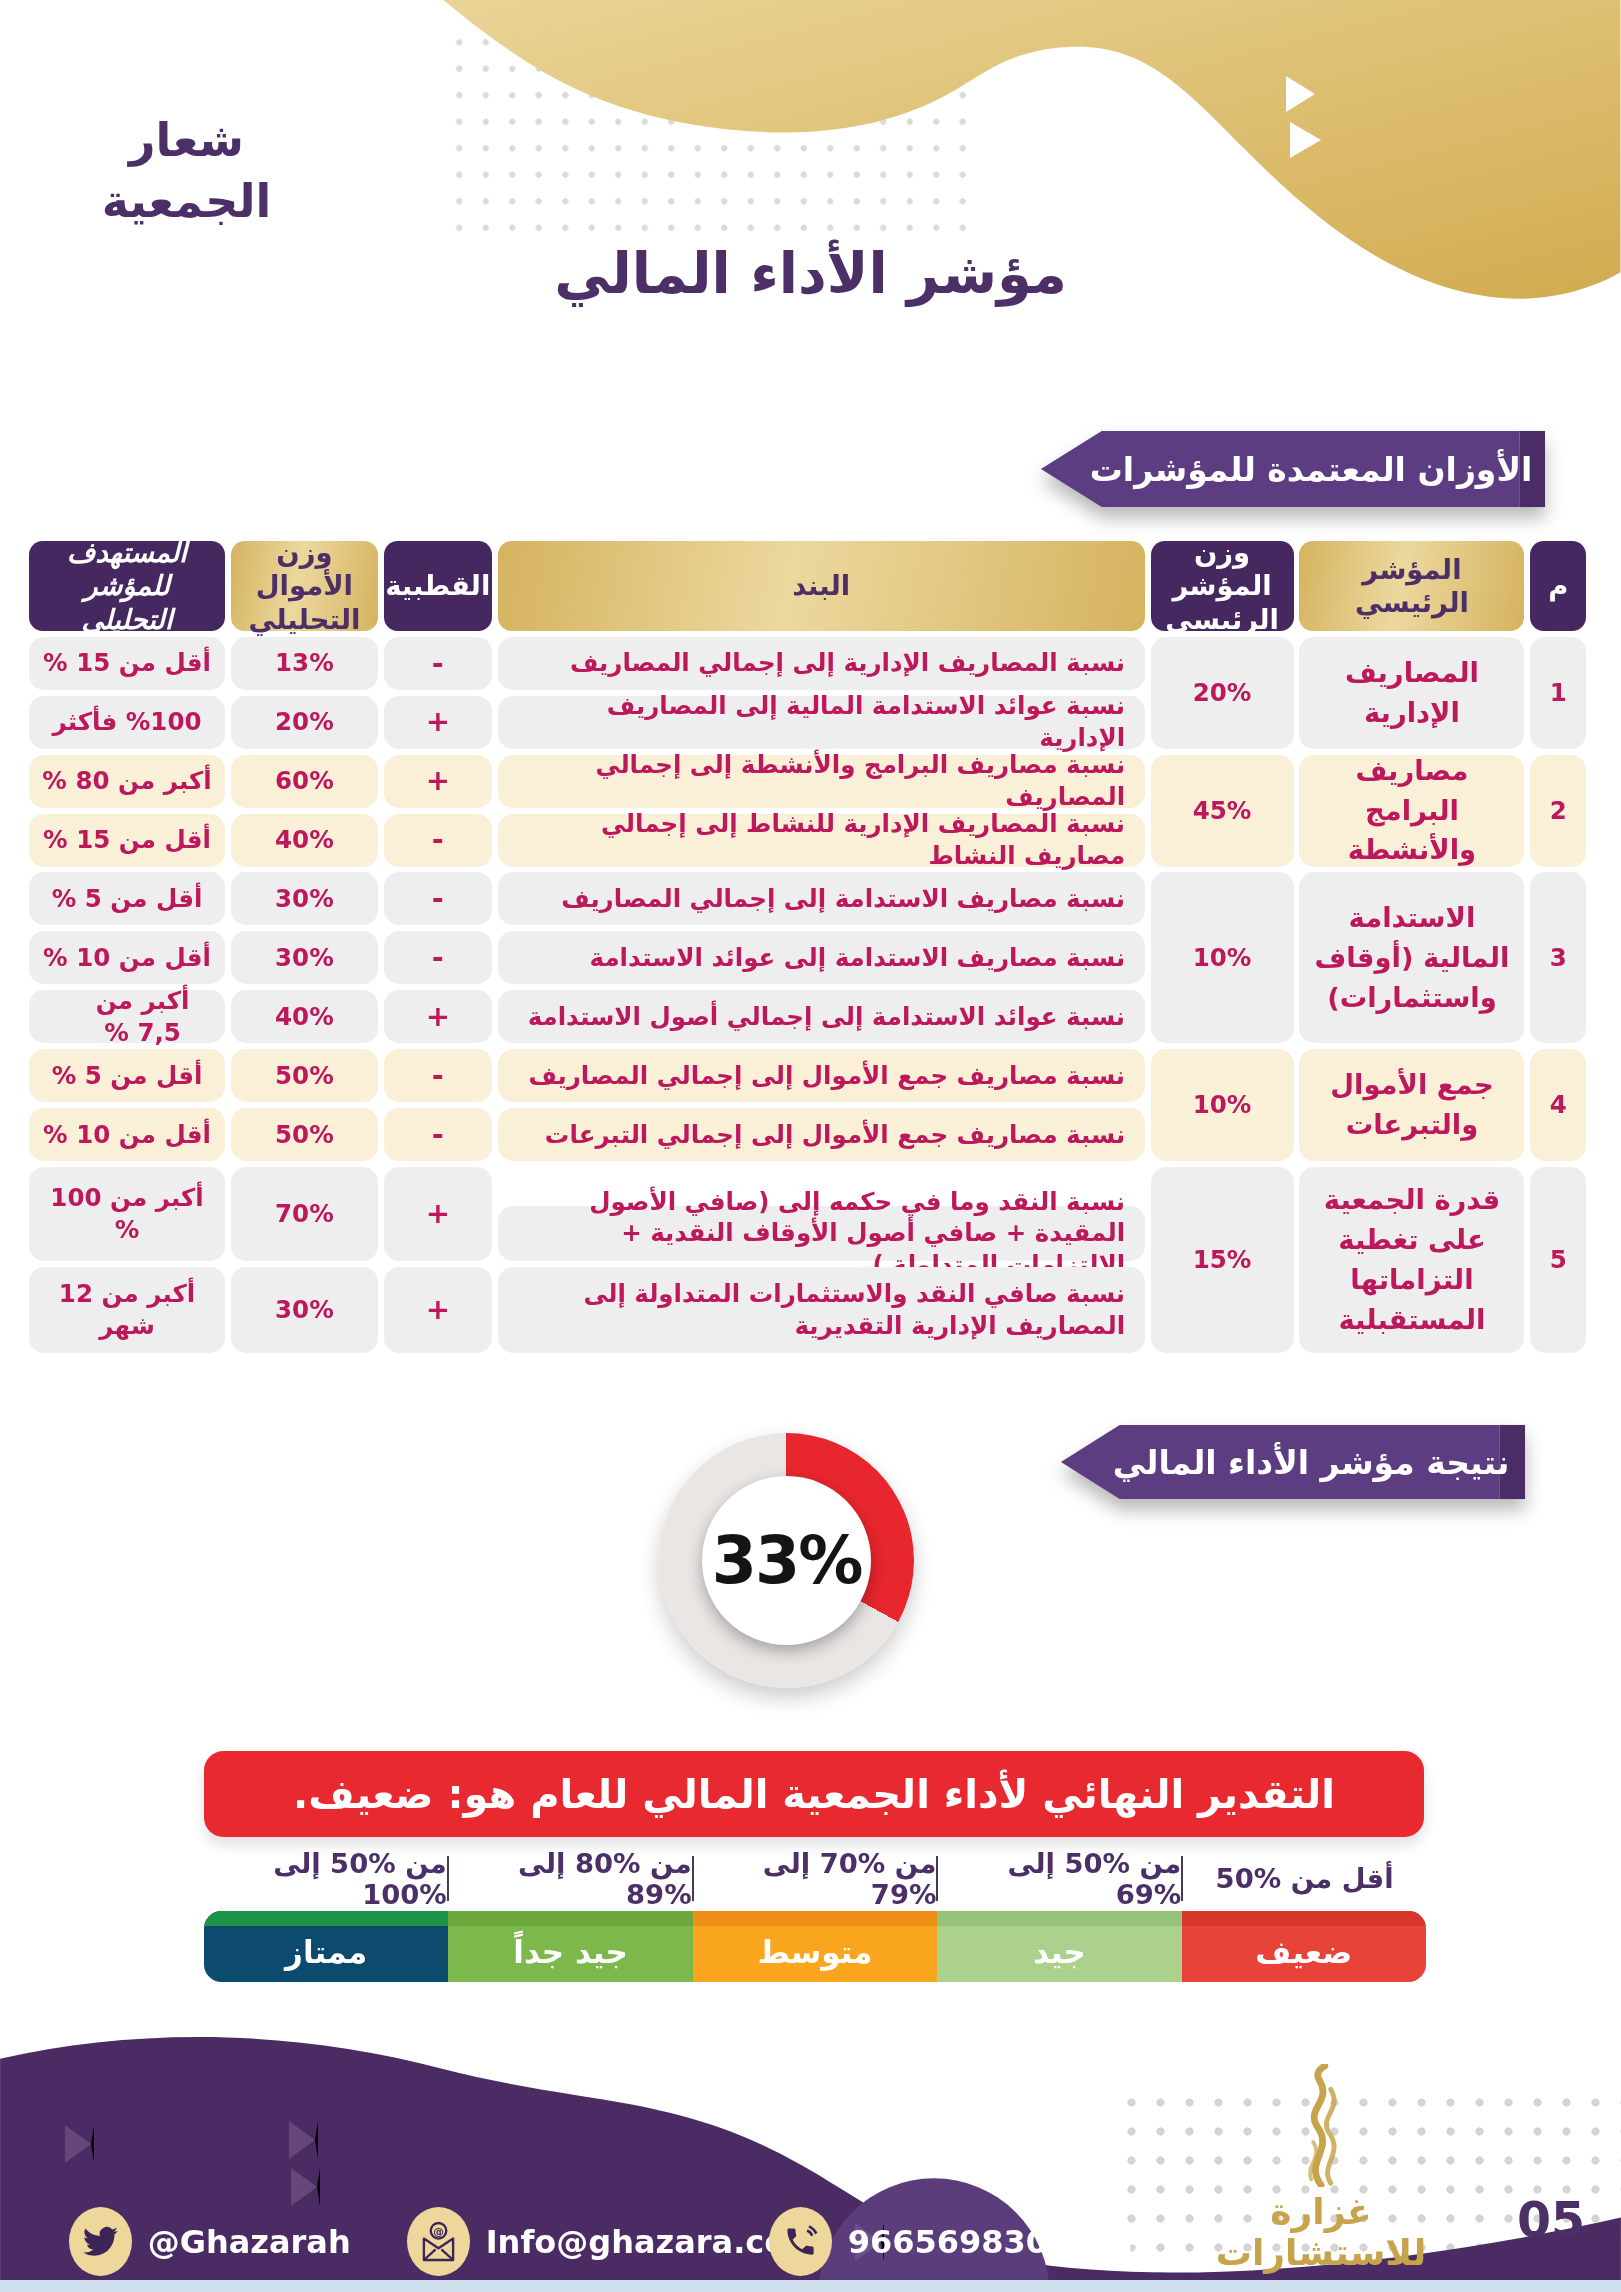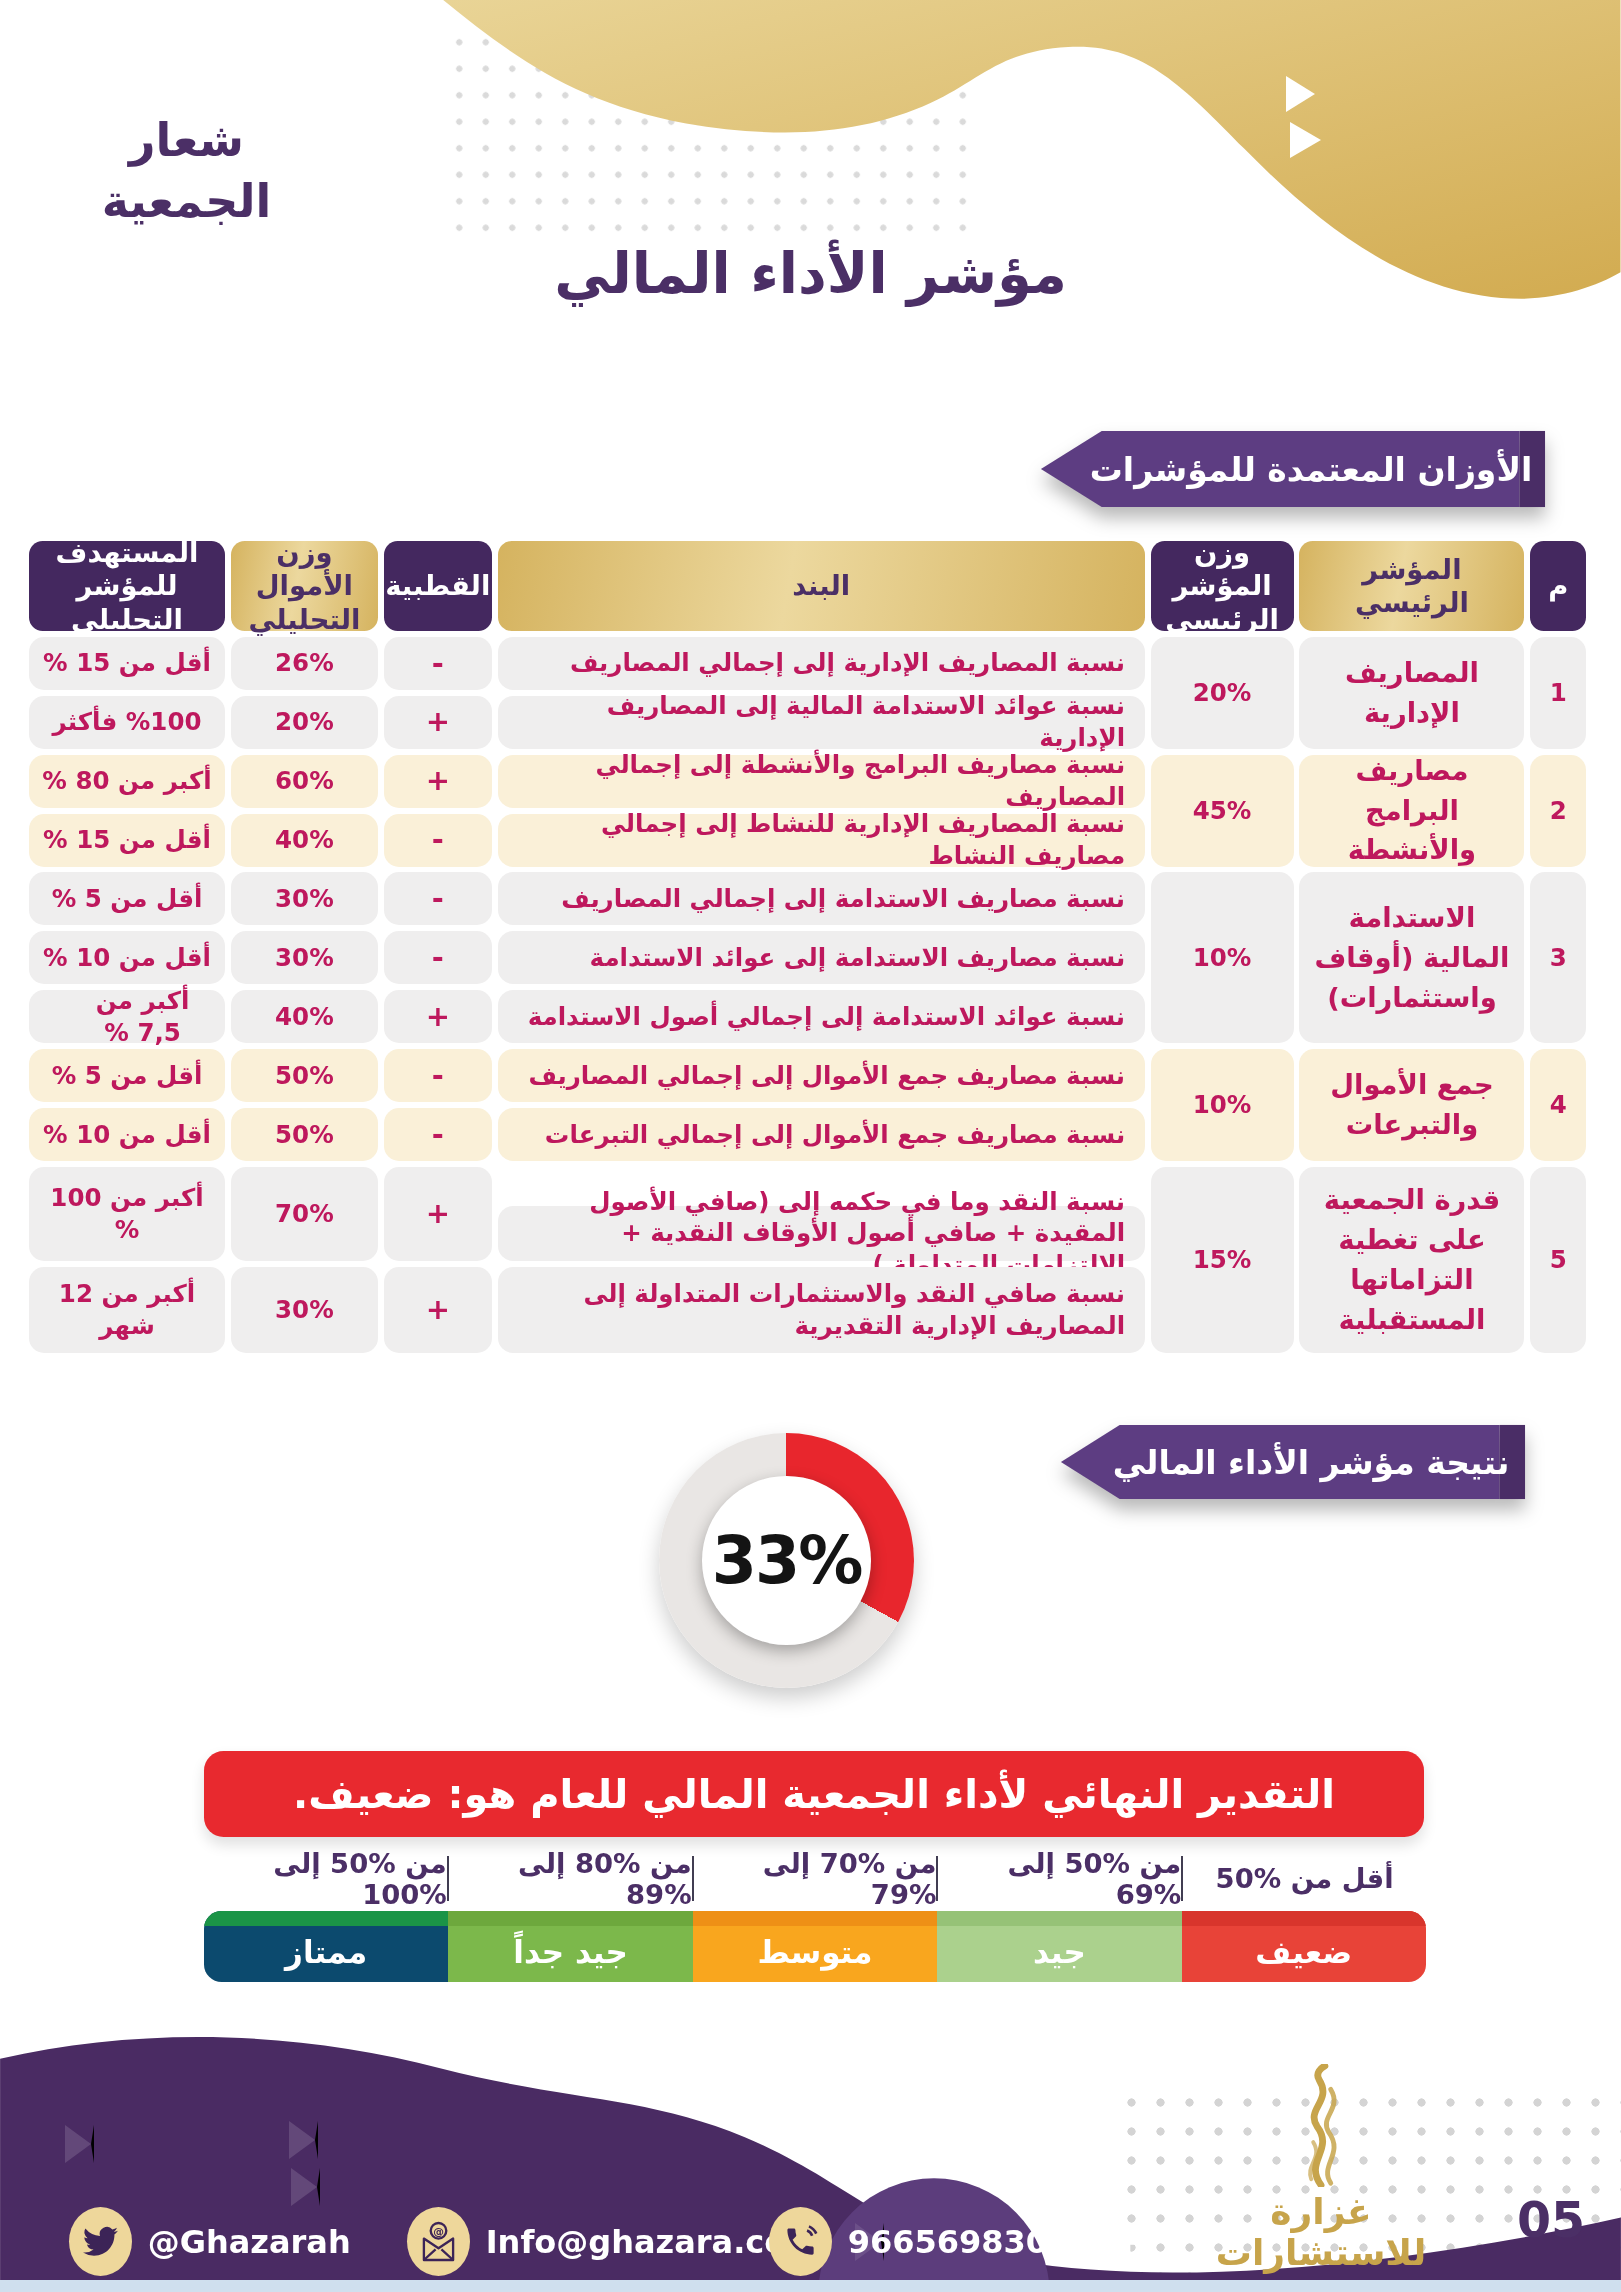--- a/index.html
+++ b/index.html
@@ -109,28 +109,28 @@
     <div class="txt">الأوزان المعتمدة للمؤشرات</div>
   </div>
 
   <div class="tbl" id="tbl">
     <div class="hc p" style="grid-column:1;grid-row:1;">م</div>
     <div class="hc g" style="grid-column:2;grid-row:1;">المؤشر الرئيسي</div>
     <div class="hc p" style="grid-column:3;grid-row:1;">وزن المؤشر الرئيسي</div>
     <div class="hc g" style="grid-column:4;grid-row:1;">البند</div>
     <div class="hc p" style="grid-column:5;grid-row:1;">القطبية</div>
     <div class="hc g" style="grid-column:6;grid-row:1;">وزن الأموال التحليلي</div>
-    <div class="hc p" style="grid-column:7;grid-row:1;">المستهدف للمؤشر التحليلي</div>
+    <div class="hc p" style="grid-column:7;grid-row:1;font-style:italic;">المستهدف للمؤشر التحليلي</div>
 
   <div class="cell num gray" style="grid-area: 2 / 1 / span 2;">1</div>
       <div class="cell ind gray" style="grid-area: 2 / 2 / span 2;">المصاريف الإدارية</div>
       <div class="cell wgt gray" style="grid-area: 2 / 3 / span 2;">20%</div>
       <div class="cell item gray" style="grid-area: 2 / 4 / span 1;">نسبة المصاريف الإدارية إلى إجمالي المصاريف</div>
       <div class="cell pol gray" style="grid-area: 2 / 5 / span 1;">-</div>
-      <div class="cell wgt gray" style="grid-area: 2 / 6 / span 1;">26%</div>
+      <div class="cell wgt gray" style="grid-area: 2 / 6 / span 1;">13%</div>
       <div class="cell tgt gray" style="grid-area: 2 / 7 / span 1;">أقل من 15 %</div>
       <div class="cell item gray" style="grid-area: 3 / 4 / span 1;">نسبة عوائد الاستدامة المالية إلى المصاريف الإدارية</div>
       <div class="cell pol gray" style="grid-area: 3 / 5 / span 1;">+</div>
       <div class="cell wgt gray" style="grid-area: 3 / 6 / span 1;">20%</div>
       <div class="cell tgt gray" style="grid-area: 3 / 7 / span 1;">%100 فأكثر</div>
       <div class="cell num cream" style="grid-area: 4 / 1 / span 2;">2</div>
       <div class="cell ind cream" style="grid-area: 4 / 2 / span 2;">مصاريف البرامج والأنشطة</div>
       <div class="cell wgt cream" style="grid-area: 4 / 3 / span 2;">45%</div>
       <div class="cell item cream" style="grid-area: 4 / 4 / span 1;">نسبة مصاريف البرامج والأنشطة إلى إجمالي المصاريف</div>
       <div class="cell pol cream" style="grid-area: 4 / 5 / span 1;">+</div>

